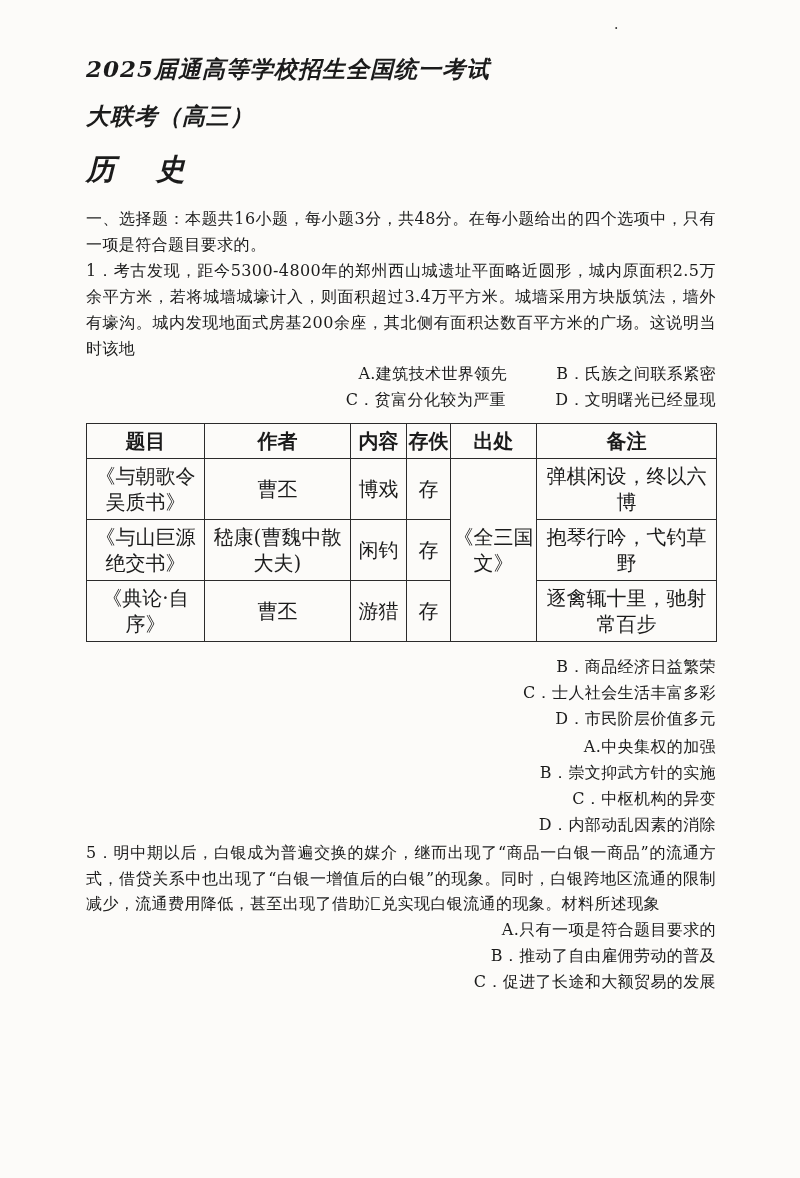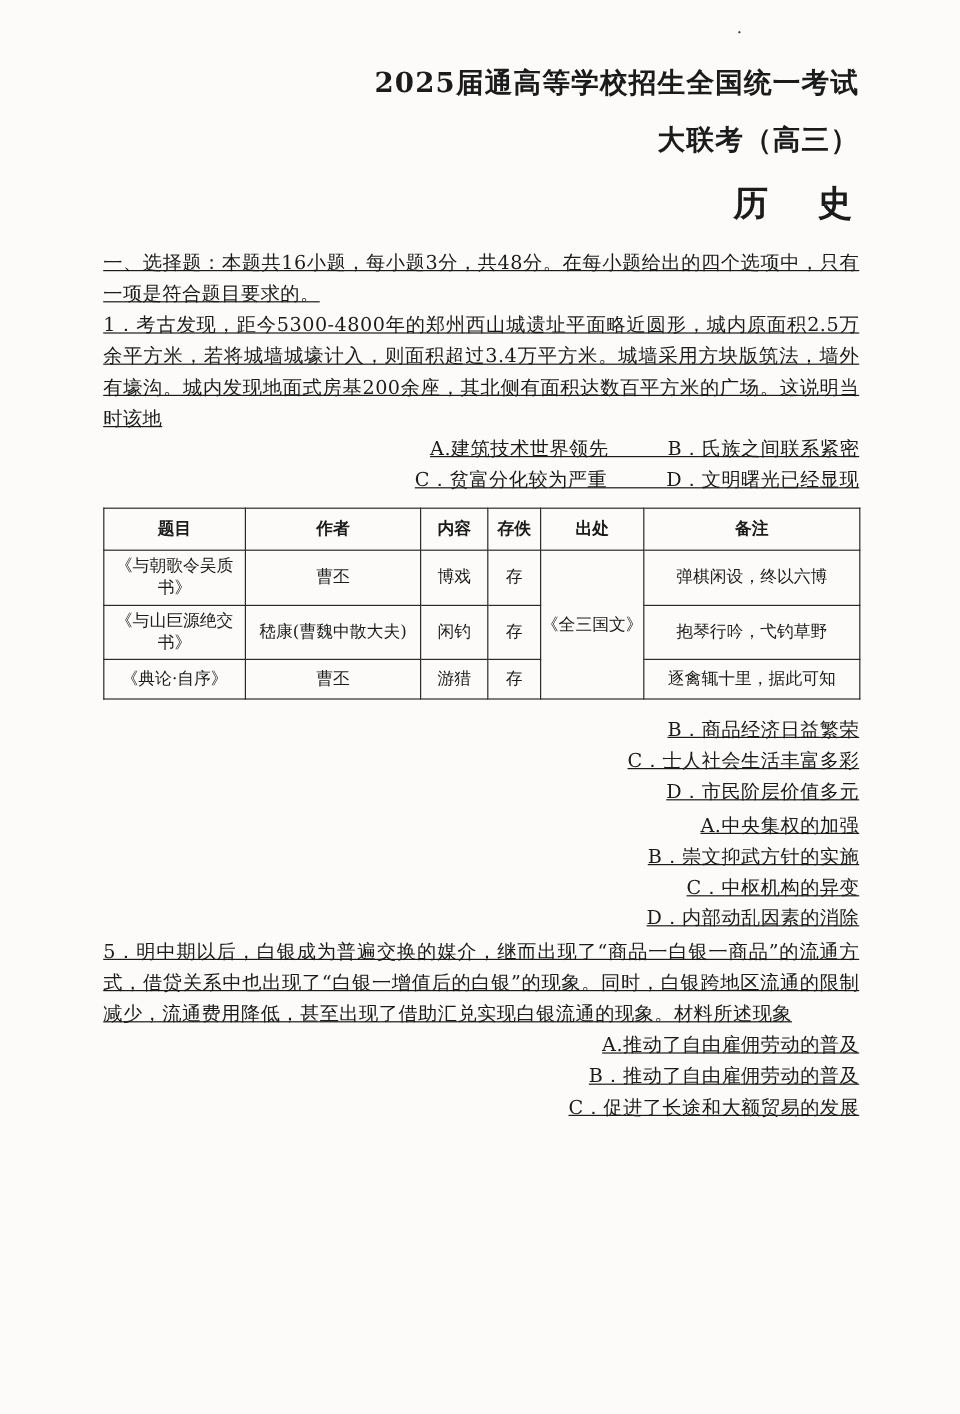--- a/index.html
+++ b/index.html
@@ -19,21 +19,21 @@
     overflow: hidden;
     font-family: "DejaVu Serif", "Liberation Serif", serif;
   }
   .artifact-dot {
     position: absolute;
     top: 20px;
     left: 614px;
     font-size: 14px;
     color: #333;
   }
-  .head { text-align: right; }
+  .head { text-align: left; font-style: italic; }
   .title {
     font-size: 23px;
     font-weight: bold;
     margin: 0 0 16px 0;
     letter-spacing: 1px;
   }
   .subtitle {
     font-size: 23px;
     font-weight: bold;
     margin: 0 0 18px 0;
@@ -44,36 +44,35 @@
     font-weight: bold;
     margin: 0 0 16px 0;
     letter-spacing: 6px;
   }
   .intro, .stem, .opt {
     font-size: 16px;
     line-height: 1.62;
     margin: 0;
     text-align: justify;
     letter-spacing: 0.4px;
-    text-decoration: underline;
   }
   .question { margin: 0 0 2px 0; }
   .opt { text-align: right; }
   table.works {
     width: 100%;
     border-collapse: collapse;
     margin: 10px 0 12px 0;
     table-layout: fixed;
   }
   table.works th, table.works td {
     border: 1px solid #2b2b2b;
     text-align: center;
     vertical-align: middle;
     padding: 4px 0;
-    font-size: 14px;
+    font-size: 20px;
     line-height: 1.3;
     overflow: hidden;
   }
   table.works th {
     font-weight: bold;
     height: 26px;
   }
   table.works td { height: 24px; }
 </style>
 </head>
@@ -133,38 +132,38 @@
           <td>嵇康(曹魏中散大夫)</td>
           <td>闲钓</td>
           <td>存</td>
           <td>抱琴行吟，弋钓草野</td>
         </tr>
         <tr>
           <td>《典论·自序》</td>
           <td>曹丕</td>
           <td>游猎</td>
           <td>存</td>
-          <td>逐禽辄十里，据此可知</td>
+          <td>逐禽辄十里，驰射常百步</td>
         </tr>
       </tbody>
     </table>
 
     <p class="opt">B．商品经济日益繁荣</p>
     <p class="opt">C．士人社会生活丰富多彩</p>
     <p class="opt">D．市民阶层价值多元</p>
   </section>
 
   <section class="question">
     <p class="opt">A.中央集权的加强</p>
     <p class="opt">B．崇文抑武方针的实施</p>
     <p class="opt">C．中枢机构的异变</p>
     <p class="opt">D．内部动乱因素的消除</p>
   </section>
 
   <section class="question">
     <p class="stem">5．明中期以后，白银成为普遍交换的媒介，继而出现了“商品一白银一商品”的流通方式，借贷关系中也出现了“白银一增值后的白银”的现象。同时，白银跨地区流通的限制减少，流通费用降低，甚至出现了借助汇兑实现白银流通的现象。材料所述现象</p>
-    <p class="opt">A.推动了自由雇佣劳动的普及</p>
+    <p class="opt">A.只有一项是符合题目要求的</p>
     <p class="opt">B．推动了自由雇佣劳动的普及</p>
     <p class="opt">C．促进了长途和大额贸易的发展</p>
 
   </section>
 
 </div>
 
 </body></html>

